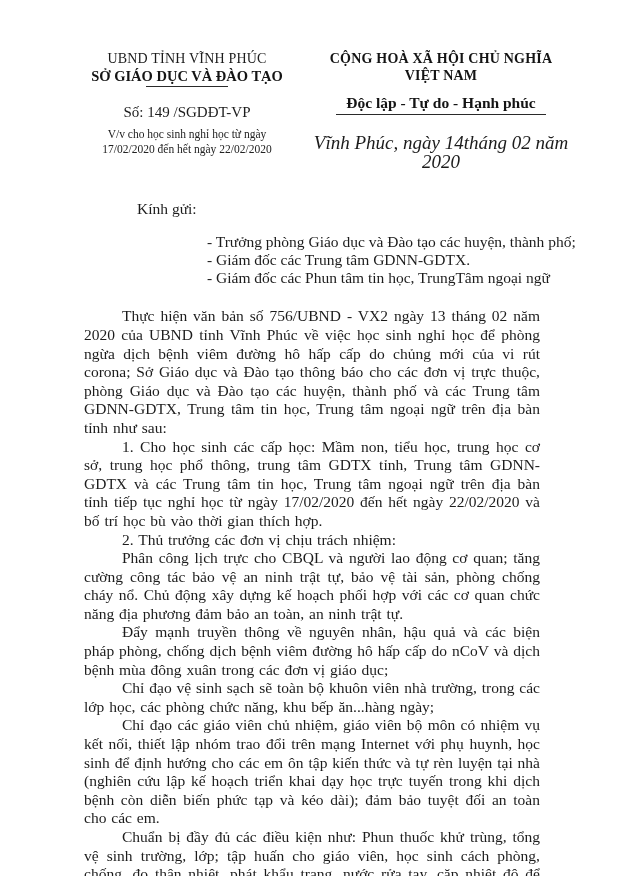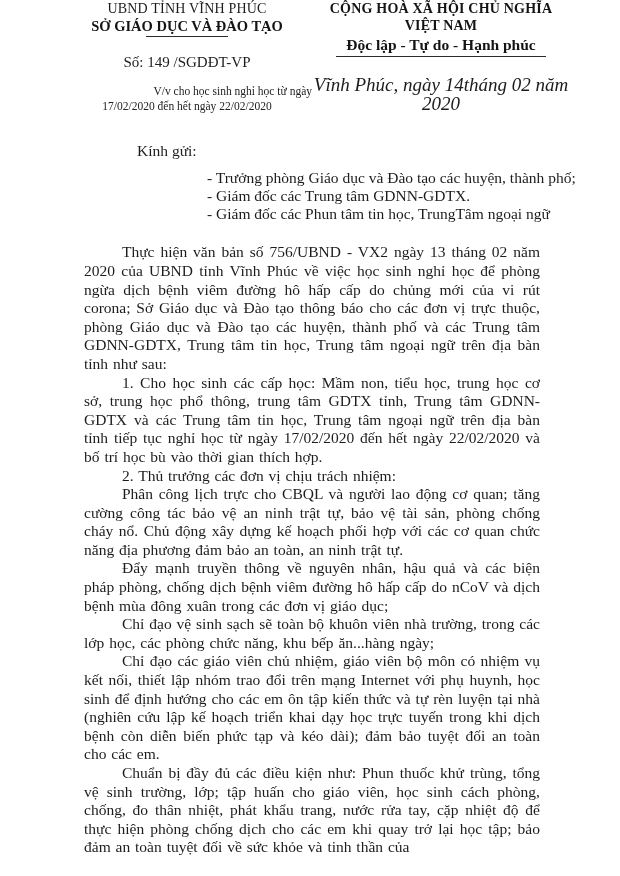--- a/index.html
+++ b/index.html
@@ -10,20 +10,21 @@
   .page {
     position: relative;
     width: 576px;
     height: 876px;
     margin: 0 auto;
     background: #ffffff;
     font-family: "Liberation Serif", "DejaVu Serif", serif;
     color: #1c1c1c;
     overflow: hidden;
     box-sizing: border-box;
+    padding-top: 50px;
   }
   
   .header {
     display: flex;
     align-items: flex-start;
     padding: 0 28px 0 40px;
   }
   .h-left {
     width: 250px;
     text-align: center;
@@ -54,56 +55,56 @@
     font-size: 15px;
     margin-top: 16px;
     line-height: 19px;
   }
   .subject {
     font-size: 11.5px;
     line-height: 13.5px;
     margin-top: 1px;
     color: #222222;
   }
-  .subject.first { margin-top: 13px; text-align: right; }
+  .subject.first { margin-top: 6px; }
   .motto-country {
     font-size: 14px;
     font-weight: bold;
     line-height: 17px;
     color: #141414;
     letter-spacing: 0.2px;
   }
   .motto {
     display: inline-block;
     font-size: 15.5px;
     font-weight: bold;
     line-height: 19px;
     color: #141414;
     border-bottom: 1.6px solid #2a2a2a;
     padding: 0 10px 2px 10px;
-    margin-top: 1px;
+    margin-top: 9px;
   }
   .dateline {
     font-style: italic;
     font-size: 19px;
     margin-top: 18px;
     line-height: 19px;
   }
   
   .salutation {
     margin-top: 29px;
     padding-left: 115px;
     font-size: 15.5px;
   }
   .kinh-gui {
     line-height: 18.5px;
   }
   .recipients {
     padding-left: 70px;
-    margin-top: 8px;
+    margin-top: 14px;
   }
   .recipient-line {
     line-height: 18.3px;
   }
   
   .body-text {
     margin-top: 20px;
     padding: 0 58px 0 62px;
     text-align: justify;
     font-size: 15.5px;

